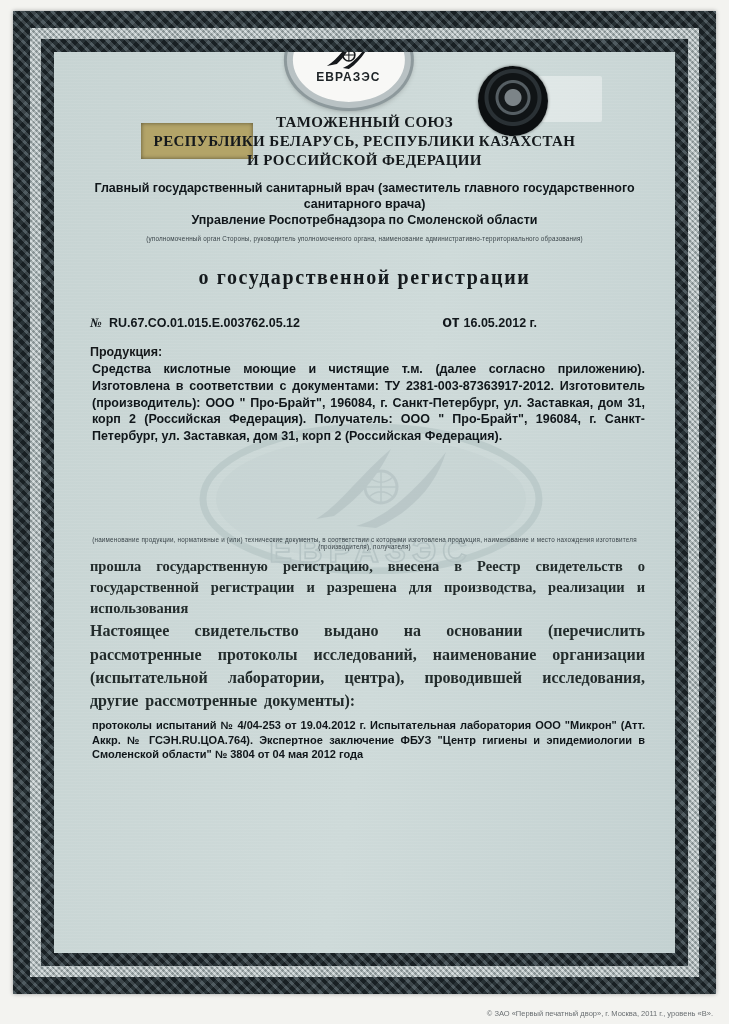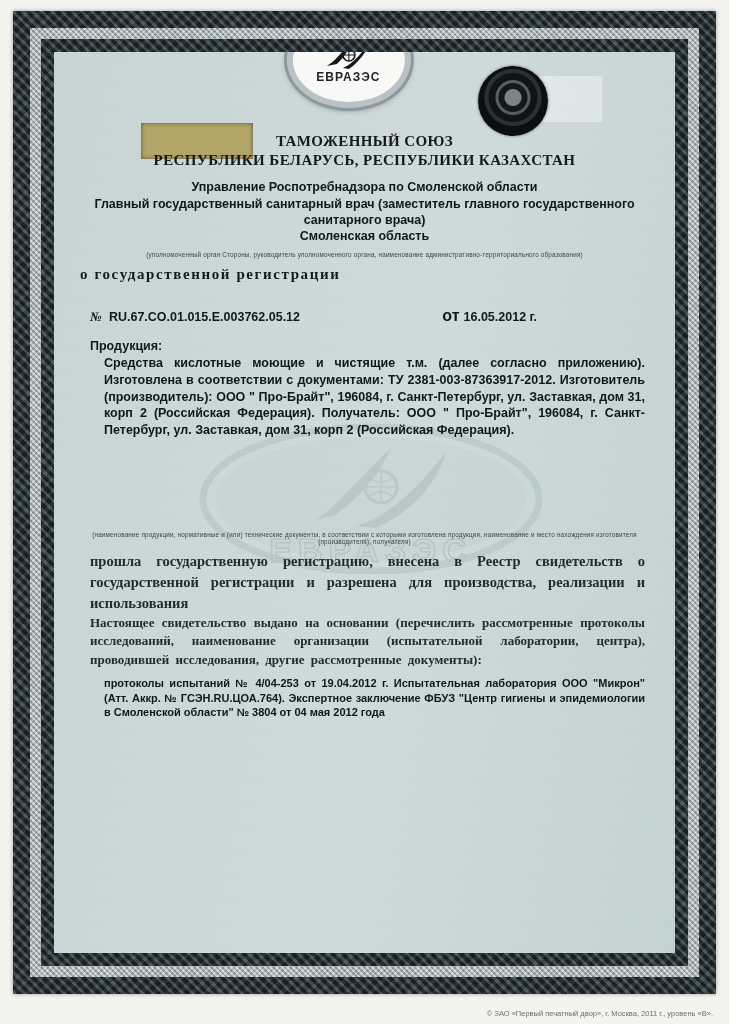--- a/index.html
+++ b/index.html
@@ -70,44 +70,44 @@
       #b2a express;
     background-color:#b3a468;
     background-size:12px 12px;
     box-shadow:inset 0 0 4px rgba(0,0,0,.5);
   }
   .light-patch {
     position:absolute; left:462px; top:24px; width:86px; height:46px;
     background:rgba(255,255,255,.38); border-radius:2px;
   }
   
-  .content { position:relative; padding:80px 26px 0 26px; z-index:3; }
+  .content { position:relative; padding:61px 26px 0 26px; z-index:3; }
   .hdr { text-align:center; font-weight:bold; font-size:15px; line-height:1.28; letter-spacing:.4px; color:#15191c; }
   .authority {
     text-align:center; font-family:"Liberation Sans", sans-serif; font-weight:bold;
     font-size:12.5px; line-height:1.3; margin-top:9px; color:#10161a;
   }
   .tiny-caption {
     text-align:center; font-size:6.3px; color:#3a4449; margin-top:7px; letter-spacing:.2px;
     font-family:"Liberation Sans", sans-serif;
   }
   .doc-title { text-align:center; font-weight:bold; font-size:23px; letter-spacing:3px; margin-top:17px; color:#131719; }
-  .doc-subtitle { text-align:left; font-weight:bold; font-size:15px; letter-spacing:1.6px; margin-top:8px; color:#151a1d; }
+  .doc-subtitle { text-align:center; font-weight:bold; font-size:20px; letter-spacing:1.6px; margin-top:24px; color:#151a1d; }
   .number-row {
     display:flex; align-items:baseline; margin-top:24px;
     font-family:"Liberation Sans", sans-serif; font-size:12.5px; font-weight:bold; color:#11171b;
   }
   .number-row .no-sign { font-family:"Liberation Serif", serif; font-style:italic; font-size:13px; margin-right:7px; }
   .number-row .left { margin-left:10px; display:flex; align-items:baseline; }
   .number-row .right { margin-left:auto; margin-right:112px; display:flex; align-items:baseline; }
   .number-row .ot { font-size:16px; margin-right:4px; text-transform:lowercase; }
   .sans-par {
     font-family:"Liberation Sans", sans-serif; font-weight:bold;
     font-size:12.5px; line-height:1.33; text-align:justify; color:#10161a;
-    margin:0 4px 0 24px;
+    margin:0 4px 0 12px;
   }
   .product-heading { font-family:"Liberation Sans", sans-serif; font-weight:bold; font-size:12.5px; margin:14px 0 2px 10px; }
   .serif-par {
     font-size:14.5px; line-height:1.45; text-align:justify; color:#232c2c;
     margin:0 4px 0 10px; word-spacing:3px; font-weight:bold;
   }
   .serif-word { font-size:14.5px; margin:9px 0 2px 10px; color:#232c2c; font-weight:bold; }
   .mt6 { margin-top:6px; }
   
   .watermark { position:absolute; left:142px; top:372px; width:350px; height:150px; z-index:1; opacity:.5; }
@@ -147,26 +147,26 @@
             <circle cx="185" cy="63" r="16" fill="none" stroke="#a7b6b8" stroke-width="3"></circle>
             <path d="M169 63 H201 M185 47 V79 M173 53 C181 60 189 60 197 53 M173 73 C181 66 189 66 197 73" stroke="#a7b6b8" stroke-width="1.5" fill="none"></path>
             <text x="175" y="138" text-anchor="middle" font-family="Liberation Sans, sans-serif" font-weight="bold" font-size="34" letter-spacing="6" fill="none" stroke="#9fb0b2" stroke-width="1.6">ЕВРАЗЭС</text>
           </svg>
 
           <div class="content">
 
             <div class="hdr">
               <div>ТАМОЖЕННЫЙ СОЮЗ</div>
               <div>РЕСПУБЛИКИ БЕЛАРУСЬ, РЕСПУБЛИКИ КАЗАХСТАН</div>
+              <div>И РОССИЙСКОЙ ФЕДЕРАЦИИ</div>
             </div>
 
             <div class="authority">
+              <div>Главный государственный санитарный врач (заместитель главного государственного санитарного врача)</div>
               <div>Управление Роспотребнадзора по Смоленской области</div>
-              <div>Главный государственный санитарный врач (заместитель главного государственного санитарного врача)</div>
-              <div>Смоленская область</div>
             </div>
             <div class="tiny-caption">(уполномоченный орган Стороны, руководитель уполномоченного органа, наименование административно-территориального образования)</div>
 
             <div class="doc-subtitle">о государственной регистрации</div>
 
             <div class="number-row">
               <div class="left">
                 <span class="no-sign">№</span>
                 <span>RU.67.CO.01.015.E.003762.05.12</span>
               </div>
@@ -177,21 +177,21 @@
             </div>
 
             <div class="product-heading">Продукция:</div>
             <div class="sans-par">Средства кислотные моющие и чистящие т.м. (далее согласно приложению). Изготовлена в соответствии с документами: ТУ 2381-003-87363917-2012. Изготовитель (производитель): ООО " Про-Брайт", 196084, г. Санкт-Петербург, ул. Заставкая, дом 31, корп 2  (Российская Федерация). Получатель: ООО " Про-Брайт", 196084, г. Санкт-Петербург, ул. Заставкая, дом 31, корп 2 (Российская Федерация).</div>
 
             <div style="height:92px"></div>
 
             <div class="tiny-caption" style="margin-top:0">(наименование продукции, нормативные и (или) технические документы, в соответствии с которыми изготовлена продукция, наименование и место нахождения изготовителя (производителя), получателя)</div>
 
             <div class="serif-par mt6">прошла государственную регистрацию, внесена в Реестр свидетельств о государственной регистрации и разрешена для производства, реализации и использования</div>
-            <div class="serif-par" style="font-size:13px">Настоящее свидетельство выдано на основании (перечислить рассмотренные протоколы исследований, наименование организации (испытательной лаборатории, центра), проводившей исследования, другие рассмотренные документы):</div>
+            <div class="serif-par" style="font-size:16px">Настоящее свидетельство выдано на основании (перечислить рассмотренные протоколы исследований, наименование организации (испытательной лаборатории, центра), проводившей исследования, другие рассмотренные документы):</div>
             <div class="sans-par mt6" style="font-size:11px">протоколы испытаний № 4/04-253 от 19.04.2012 г. Испытательная лаборатория ООО "Микрон" (Атт. Аккр. № ГСЭН.RU.ЦОА.764). Экспертное заключение ФБУЗ "Центр гигиены и эпидемиологии в Смоленской области" № 3804 от 04 мая 2012 года</div>
 
           </div>
 
         </div>
       </div>
     </div>
   </div>
 
   <div class="footer-credit">© ЗАО «Первый печатный двор», г. Москва, 2011 г., уровень «В».</div>

